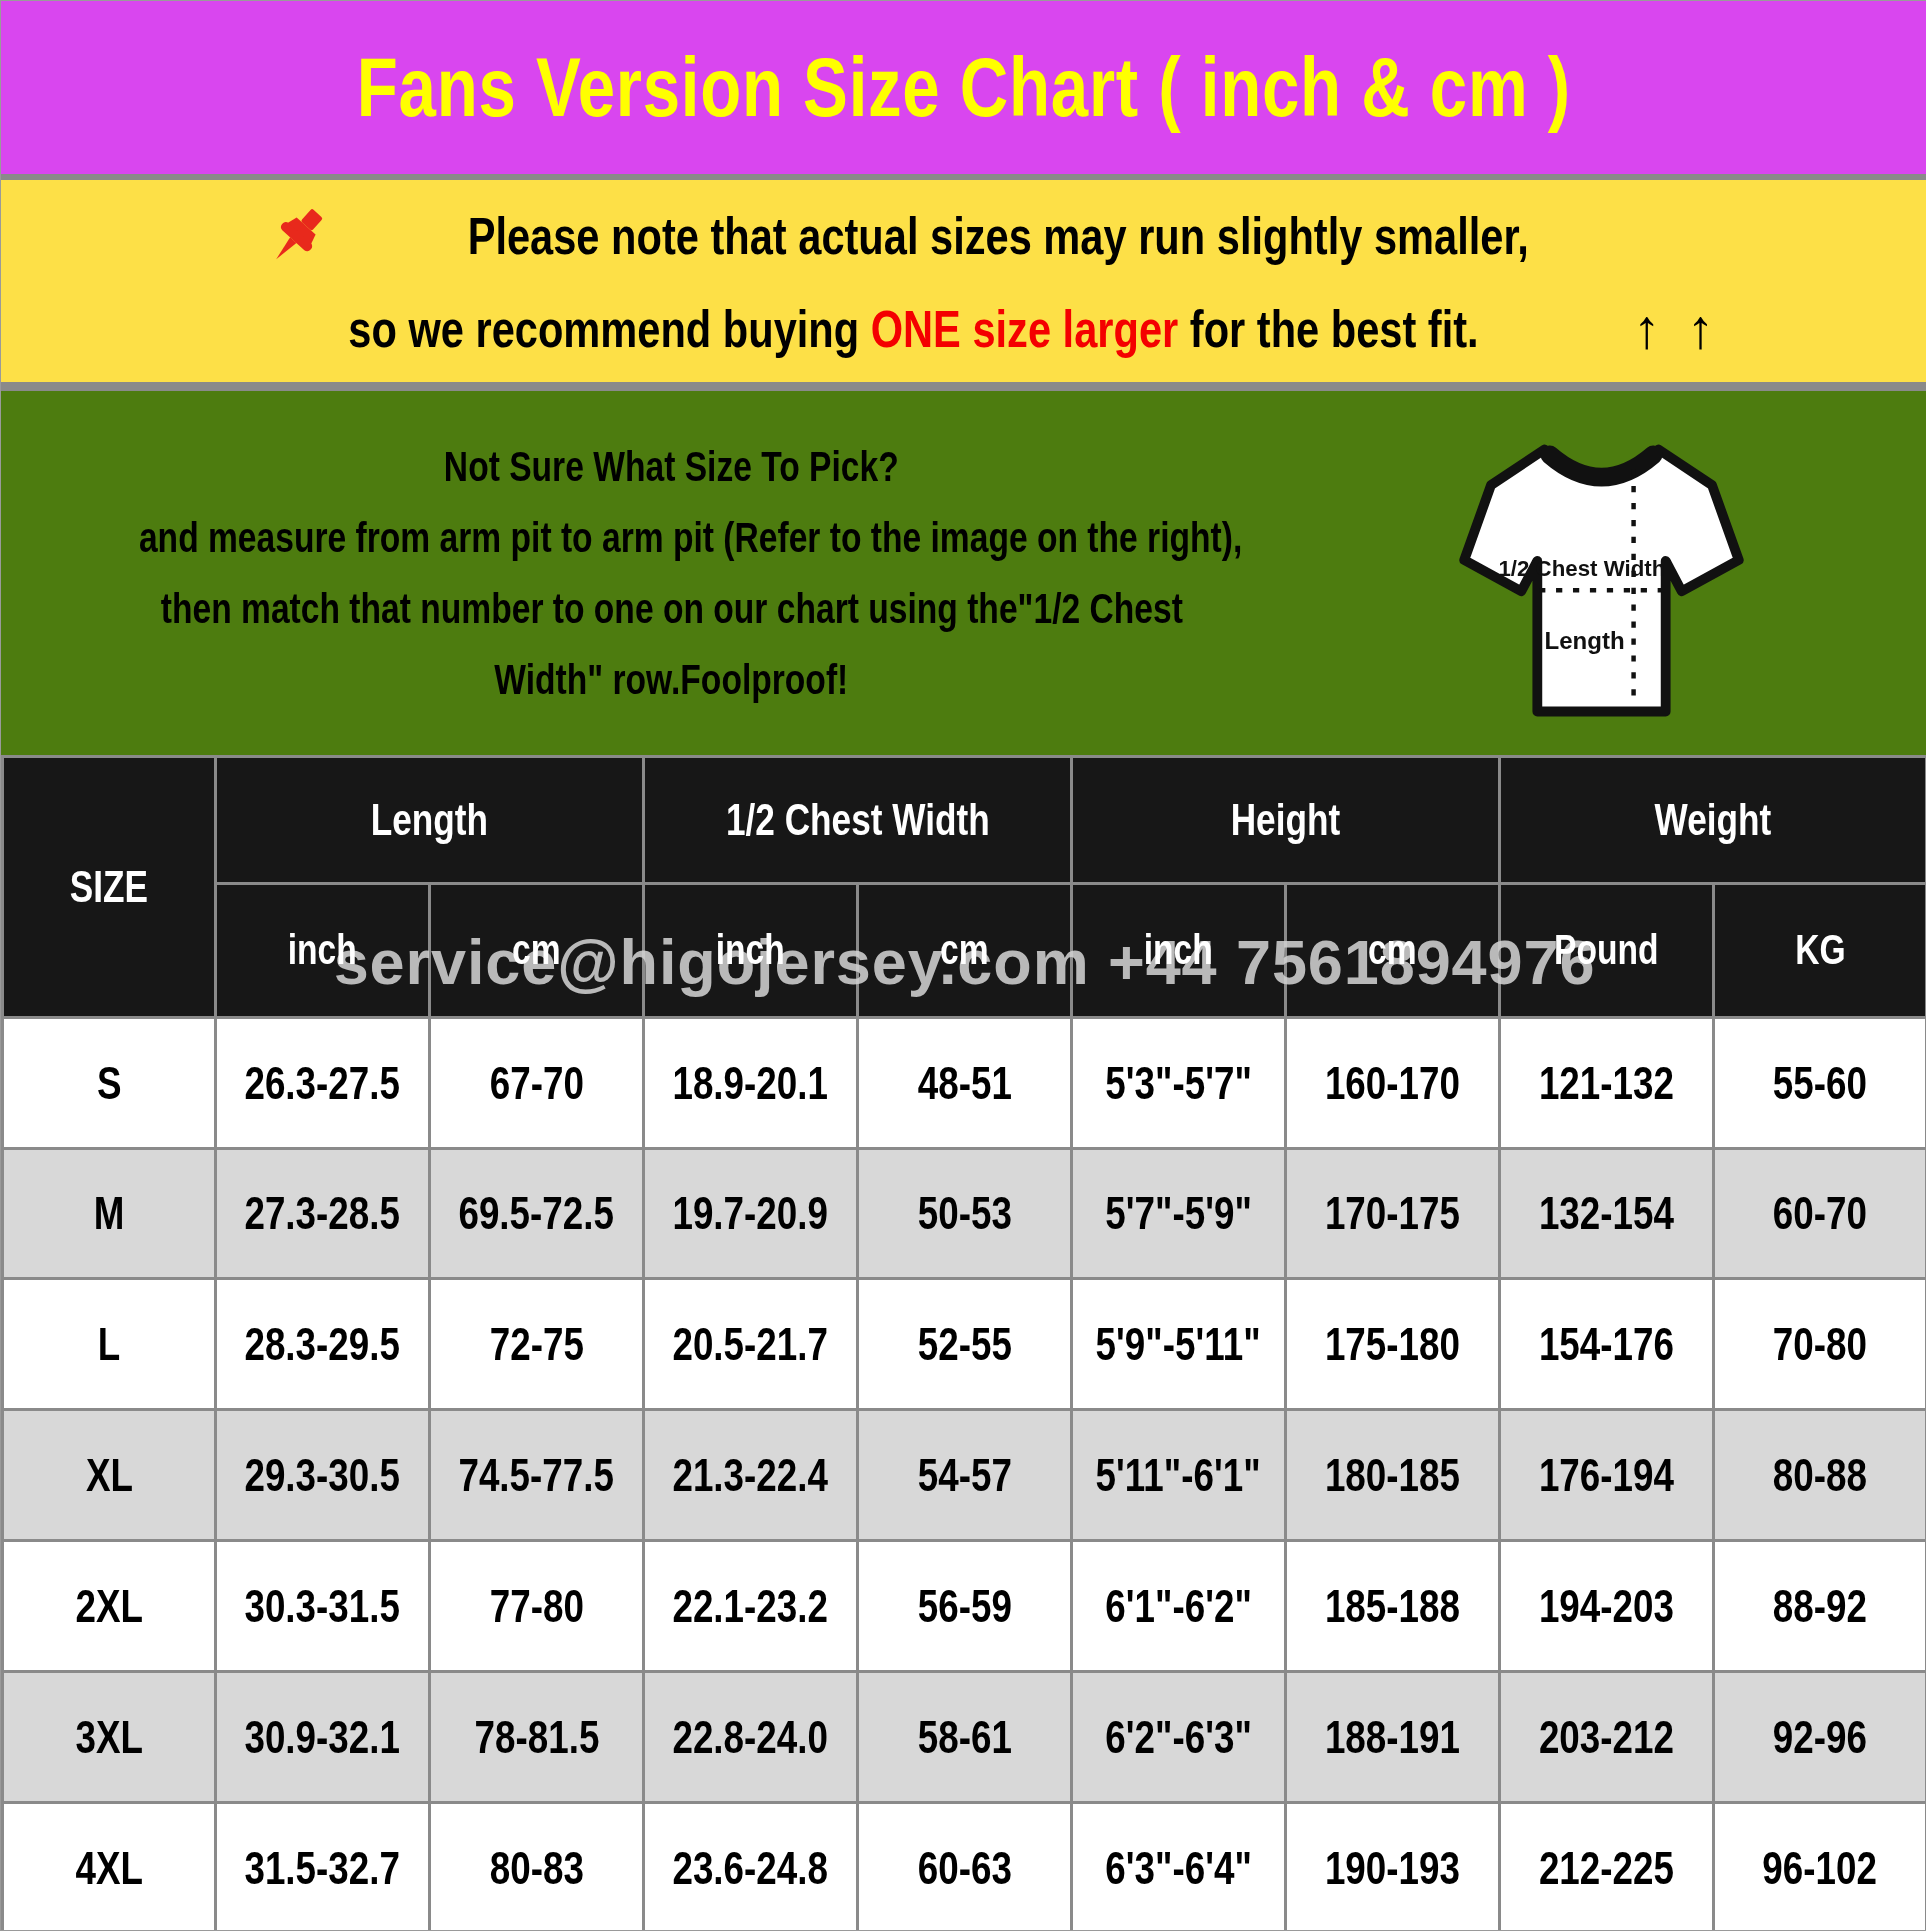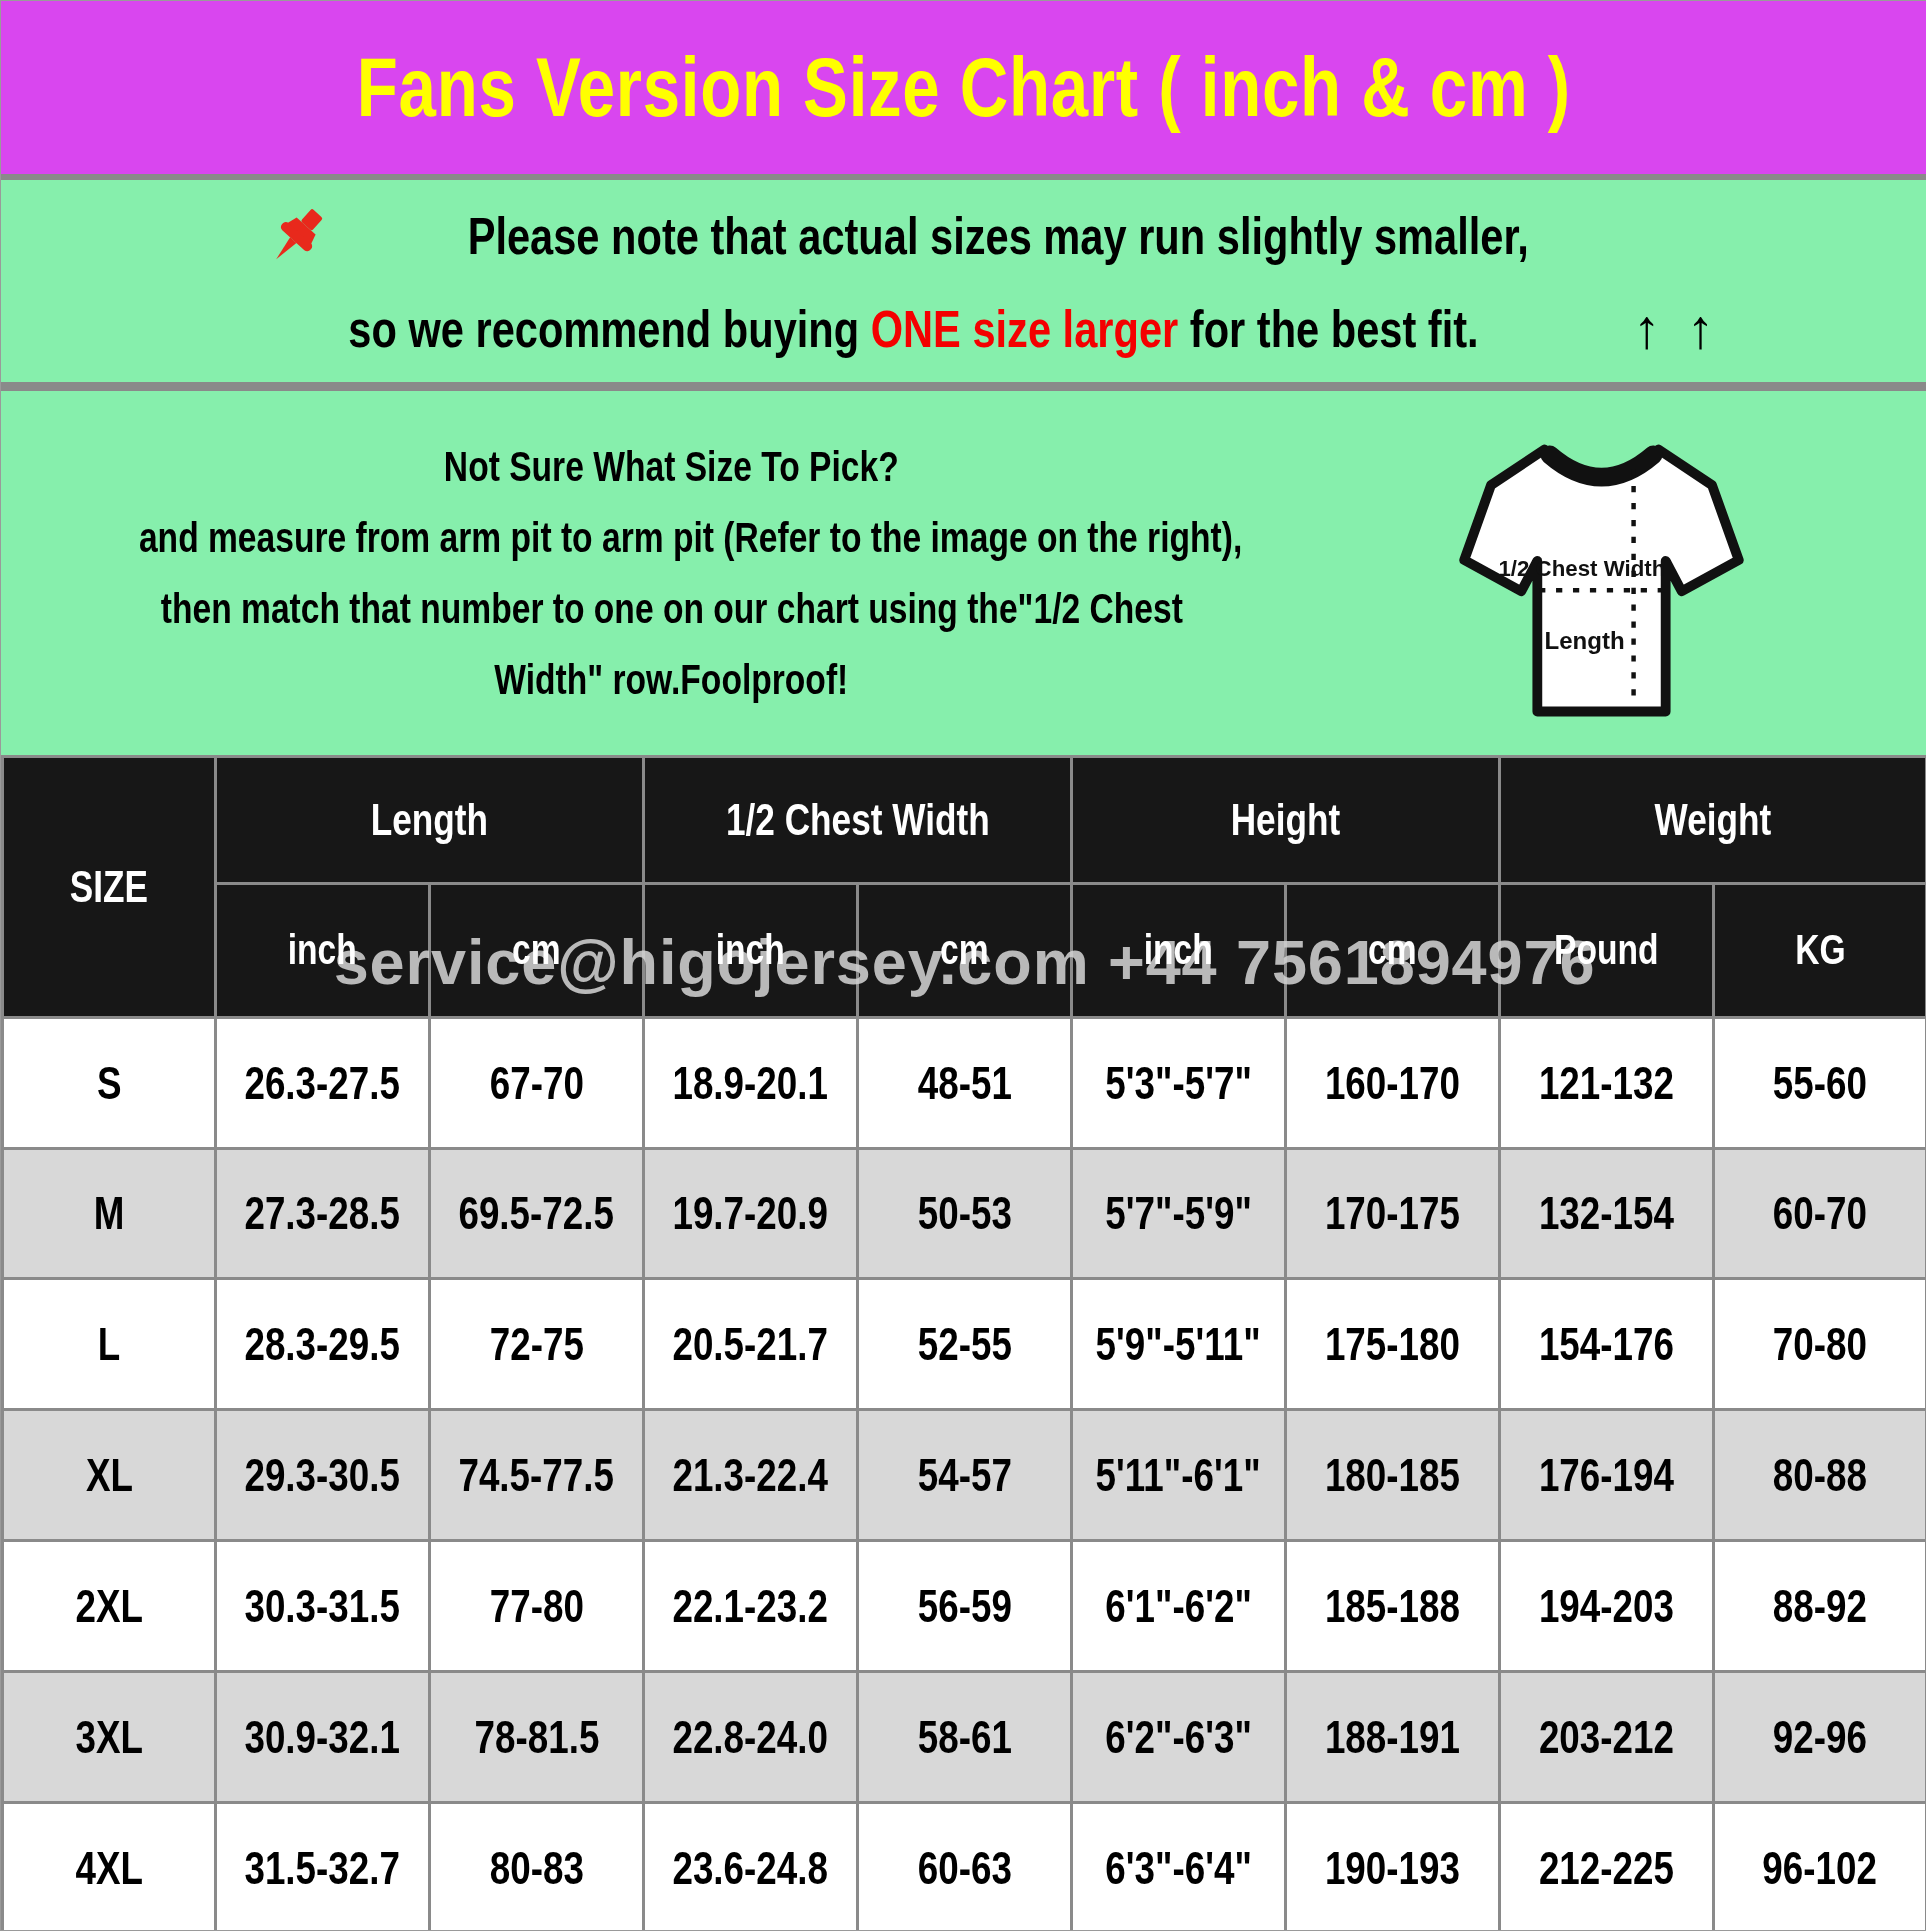--- a/index.html
+++ b/index.html
@@ -16,31 +16,31 @@
   .title-bar {
     height:173px; background:#d946ef;
     display:flex; align-items:center; justify-content:center;
   }
   .title-bar .title-text { color:#ffff00; font-size:84px; font-weight:bold; letter-spacing:0.9px; }
 
   .sep { height:6.4px; background:#8a8a8a; }
 
   
   .note {
-    height:202px; background:#86efac;
+    height:202px; background:#fde047;
     display:flex; flex-direction:column; align-items:center; justify-content:center;
     gap:27.5px; font-weight:bold; color:#000;
   }
   .note-line { display:flex; align-items:center; justify-content:center; font-size:52px; }
   .pin-icon { width:68px; height:68px; margin-right:1.8px; flex:0 0 auto; }
   .highlight-red { color:#f40000; }
   .arrows { font-size:55px; margin-left:13px; letter-spacing:5.5px; }
 
   
-  .guide { position:relative; height:364px; background:#86efac; }
+  .guide { position:relative; height:364px; background:#4d7c0f; }
   .guide-text {
     position:absolute; left:0; top:0; width:1341px; height:100%;
     display:flex; flex-direction:column; justify-content:center;
     text-align:center; font-weight:bold; color:#000;
   }
   .guide-text .g-line { font-size:42px; line-height:71px; }
   .tshirt-box { position:absolute; left:1449px; top:20px; width:303px; height:323px; }
 
   
   .table-wrap { position:relative; width:1927px; height:1180px; }

